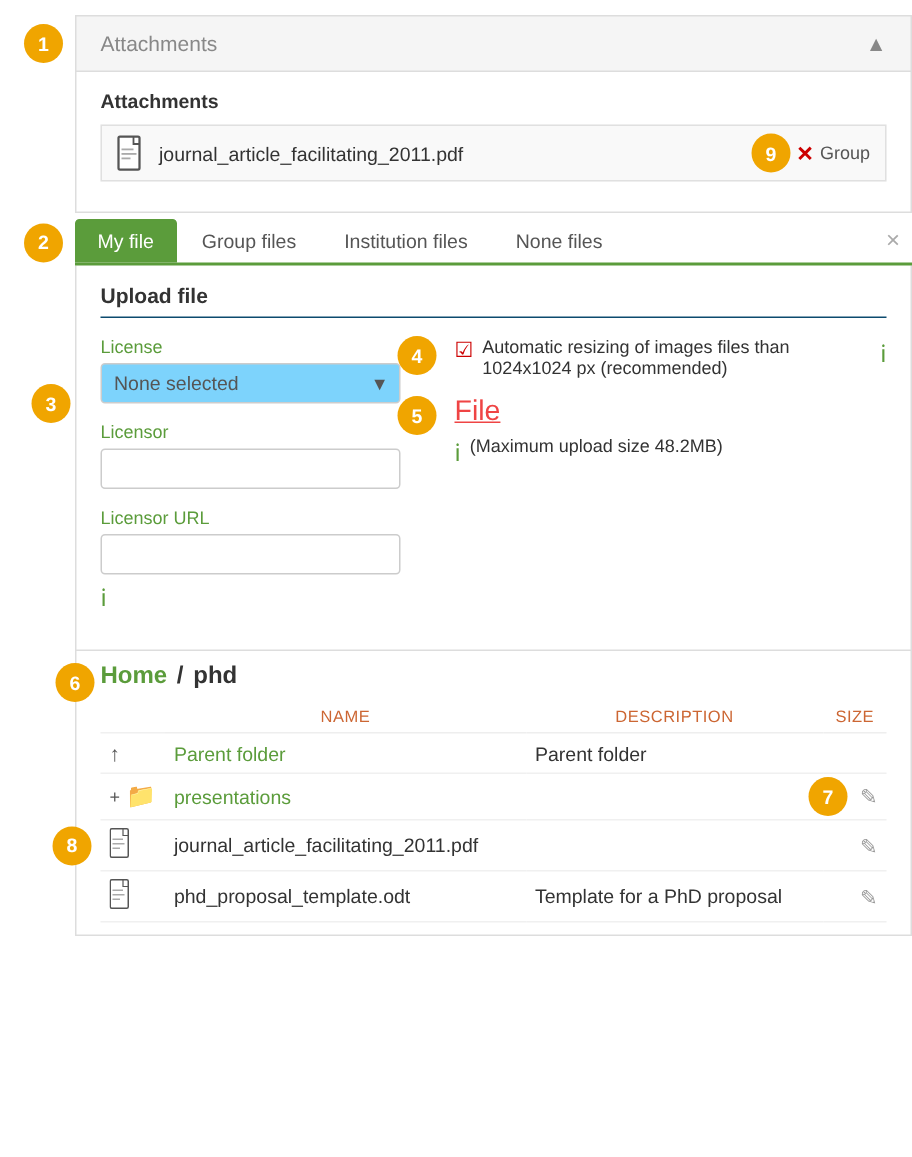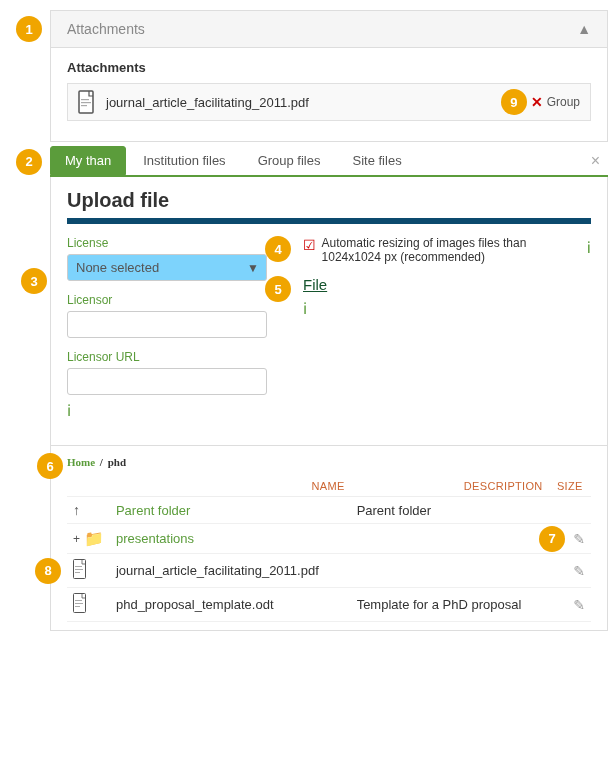--- a/index.html
+++ b/index.html
@@ -136,23 +136,23 @@
     
     .upload-section {
       margin-left: 20px;
       padding: 12px 16px;
       border: 1px solid #ddd;
       border-top: none;
     }
 
     .upload-title {
       font-weight: bold;
-      font-size: 20px;
+      font-size: 14px;
       margin-bottom: 12px;
-      border-bottom: 6px solid #0c4a6e;
+      border-bottom: 1px solid #0c4a6e;
       padding-bottom: 6px;
     }
 
     .upload-grid {
       display: flex;
       gap: 16px;
     }
 
     .left-col {
       flex: 0 0 220px;
@@ -233,23 +233,23 @@
     }
 
     .info-icon {
       color: #5b9c3b;
       font-size: 16px;
       cursor: pointer;
       flex-shrink: 0;
     }
 
     .file-label-link {
-      color: #14532d;
+      color: #ef4444;
       text-decoration: underline;
-      font-size: 15px;
+      font-size: 19px;
       cursor: pointer;
     }
 
     .browse-row {
       display: flex;
       align-items: center;
       gap: 6px;
     }
 
     .browse-btn {
@@ -281,24 +281,23 @@
 
     
     .file-browser-section {
       margin-left: 20px;
       padding: 8px 16px;
       border: 1px solid #ddd;
       border-top: none;
     }
 
     .breadcrumb {
-      font-size: 11px;
+      font-size: 16px;
       font-weight: bold;
       margin-bottom: 8px;
-      font-family: Liberation Serif, serif;
     }
 
     .breadcrumb-home {
       color: #5b9c3b;
     }
 
     .breadcrumb-sep {
       color: #333;
       margin: 0 2px;
     }
@@ -307,21 +306,21 @@
       color: #333;
     }
 
     
     .file-table {
       width: 100%;
       border-collapse: collapse;
     }
 
     .file-table th {
-      text-align: right;
+      text-align: center;
       font-size: 11px;
       color: #cc6633;
       padding: 4px 6px;
       border-bottom: 1px solid #eee;
       font-weight: normal;
       letter-spacing: 0.03em;
     }
 
     .file-table th.size-col {
       text-align: center;
@@ -434,24 +433,24 @@
         </button>
       </div>
     </div>
   </div>
 
   <div class="relative-wrap" style="margin-bottom:0;">
     <div class="badge">2</div>
     <div class="tabs-section">
       <div class="tabs-row">
         <div class="tabs-list">
-          <div class="tab active">My than</div>
+          <div class="tab active">My file</div>
+          <div class="tab">Group files</div>
           <div class="tab">Institution files</div>
-          <div class="tab">Group files</div>
-          <div class="tab">Site files</div>
+          <div class="tab">None files</div>
         </div>
         <span class="tab-close">×</span>
       </div>
     </div>
   </div>
 
   <div class="upload-section">
     <div class="upload-title">Upload file</div>
     <div class="upload-grid">
 
@@ -491,20 +490,21 @@
           <span class="info-icon">ℹ</span>
         </div>
 
         <div style="position:relative;">
           <div style="position:absolute; left:-38px; top:0; width:26px; height:26px; border-radius:50%; background:#f0a500; color:#fff; font-weight:bold; font-size:13px; display:flex; align-items:center; justify-content:center;">5</div>
           <div style="margin-bottom:4px;">
             <a class="file-label-link">File</a>
           </div>
           <div class="info-row">
             <span class="info-icon">ℹ</span>
+            <span class="max-upload-text">(Maximum upload size 48.2MB)</span>
           </div>
         </div>
       </div>
     </div>
   </div>
 
   <div class="file-browser-section">
     
     <div style="position:relative; display:inline-block;">
       <div style="position:absolute; left:-30px; top:50%; transform:translateY(-50%); width:26px; height:26px; border-radius:50%; background:#f0a500; color:#fff; font-weight:bold; font-size:13px; display:flex; align-items:center; justify-content:center;">6</div>

